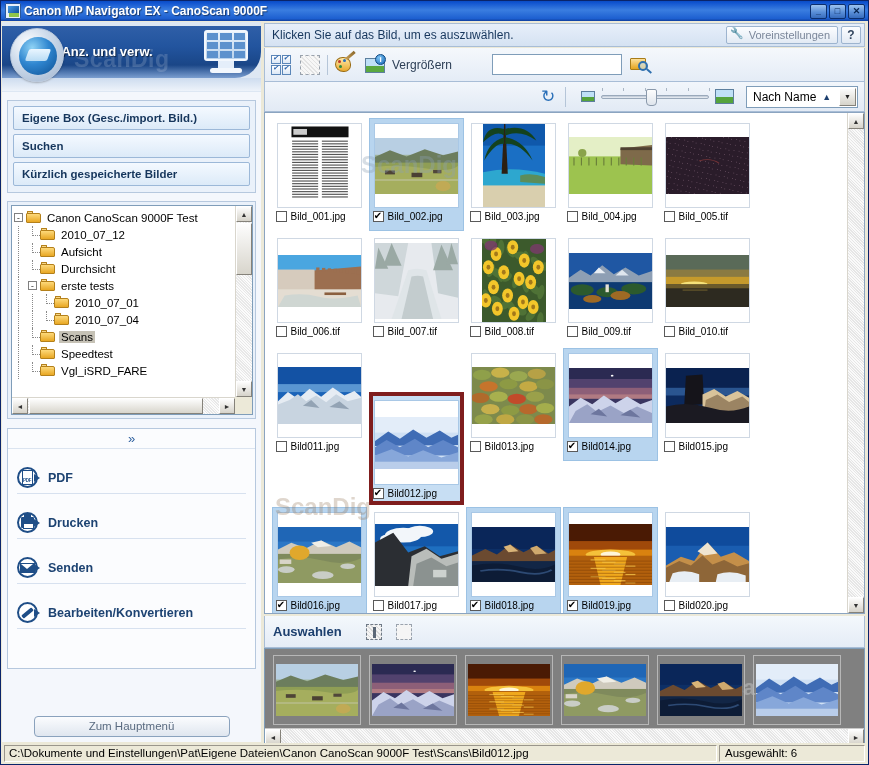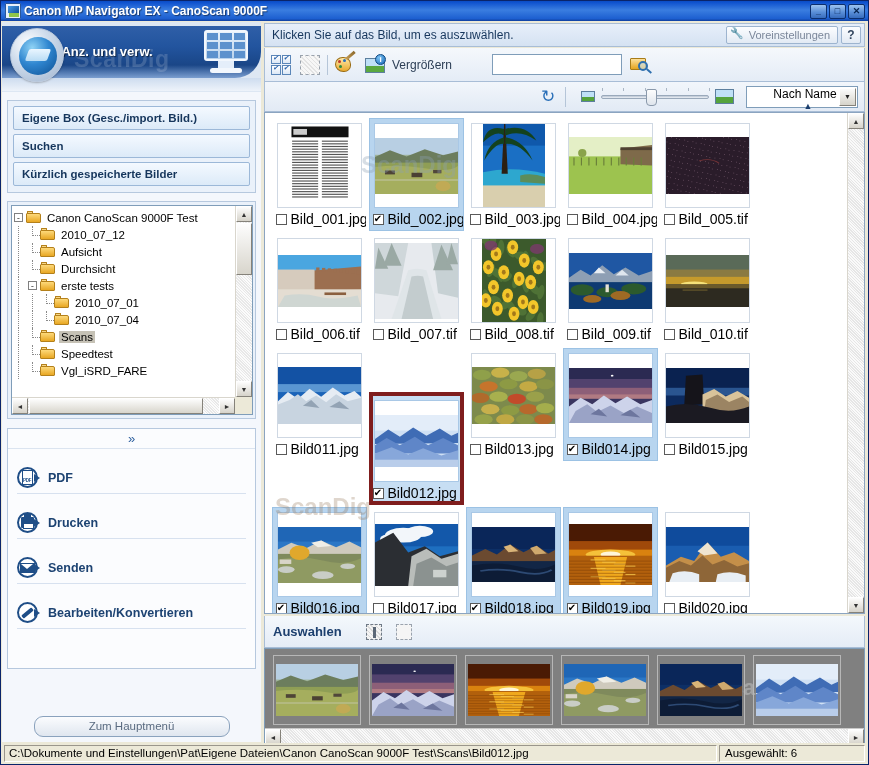--- a/index.html
+++ b/index.html
@@ -263,21 +263,21 @@
   }
   .tasklabel{ color:#1d4372; font-weight:bold; font-size:12.5px; }
 
   .mainmenu-btnwrap{
     position:absolute; left:5px; bottom:5px; width:249px; height:22px;
     display:flex; align-items:center; justify-content:center;
   }
   .mainmenu-btn{
     width:196px; height:21px; margin:0 auto;
     background:linear-gradient(to bottom,#fbfcfe,#dfe6ef);
-    border:1px solid #8aa2bd; border-radius:9px;
+    border:1px solid #8aa2bd; border-radius:4px;
     display:flex; align-items:center; justify-content:center;
     color:#5a6b80; font-size:11.5px;
   }
 
   
   .rightpanel{
     position:absolute; left:261px; top:21px; width:605px; height:688px;
     background:#ece9d8;
   }
   .infobar{
@@ -400,21 +400,21 @@
   .slider-ticks i{ width:1px; height:3px; background:#aab6c4; display:block; }
   .slider-knob{
     position:absolute; left:44px; top:-7px; width:11px; height:17px;
     background:linear-gradient(to bottom,#fdfdfd,#dfe5ed);
     border:1px solid #8a99ab; border-radius:2px 2px 4px 4px;
   }
   .sortsel{
     width:112px; height:22px; margin-left:4px;
     background:#fff; border:1px solid #7f9db9;
     display:flex; align-items:center; padding-left:6px;
-    font-size:12px; color:#000; position:relative;flex-direction:column;
+    font-size:12px; color:#000; position:relative;
   }
   .sortsel .arr{ margin-left:6px; font-size:9px; color:#1c3f6e; }
   .sortsel .drop{
     position:absolute; right:1px; top:1px; width:17px; height:18px;
     background:linear-gradient(to bottom,#fbfbfb,#d6d3ca);
     border:1px solid #fff; border-right-color:#85827a; border-bottom-color:#85827a;
     display:flex; align-items:center; justify-content:center; font-size:7px; color:#222;
   }
 
   
@@ -446,21 +446,21 @@
     display:flex; align-items:center; gap:4px; margin-top:3px; width:92px; padding-left:2px;
   }
   .cbox{
     width:11px; height:11px; background:#fff; border:1px solid #5a5a5a; flex:0 0 11px;
     position:relative;
   }
   .cbox.on:after{
     content:"\2714"; position:absolute; left:0; top:-3px; width:100%; text-align:center;
     font-size:10px; color:#000; line-height:13px;
   }
-  .cname{ font-size:14px; color:#000; white-space:nowrap; overflow:hidden; }
+  .cname{ font-size:10px; color:#000; white-space:nowrap; overflow:hidden; }
 
   .thumb-vsb{
     position:absolute; right:0; top:0; width:17px; bottom:0;
     background-image:repeating-linear-gradient(45deg,#e6e6e6 0 1px,#fafafa 1px 2px);
     border-left:1px solid #d9d6cd;
   }
 
   
   .selbar{
     position:absolute; left:2px; top:594px; width:601px; height:32px;

